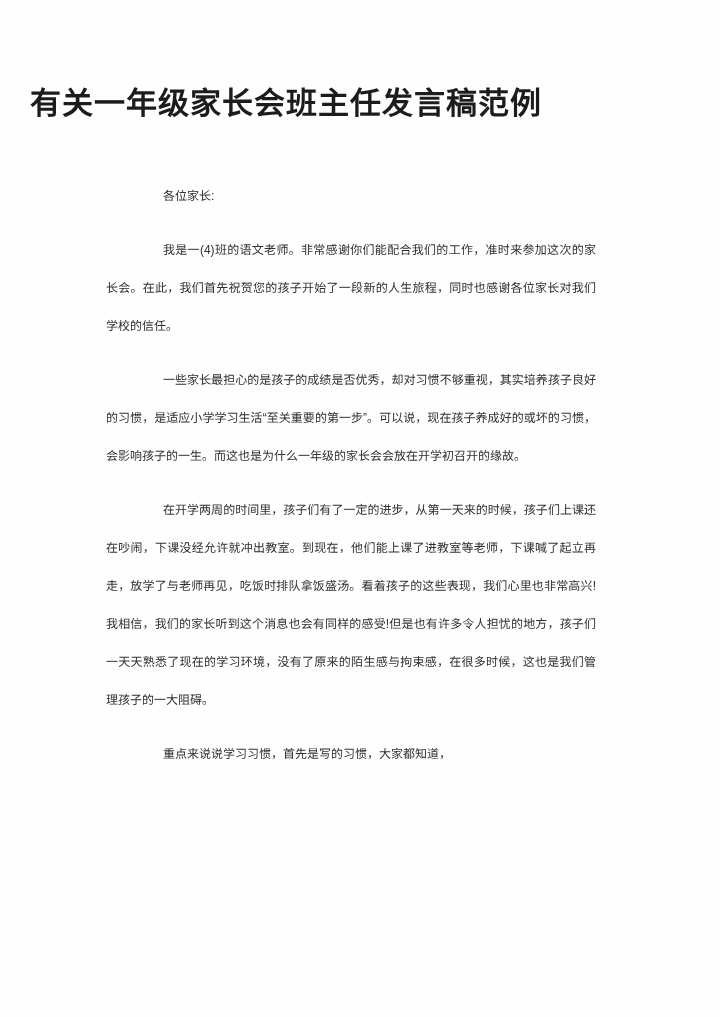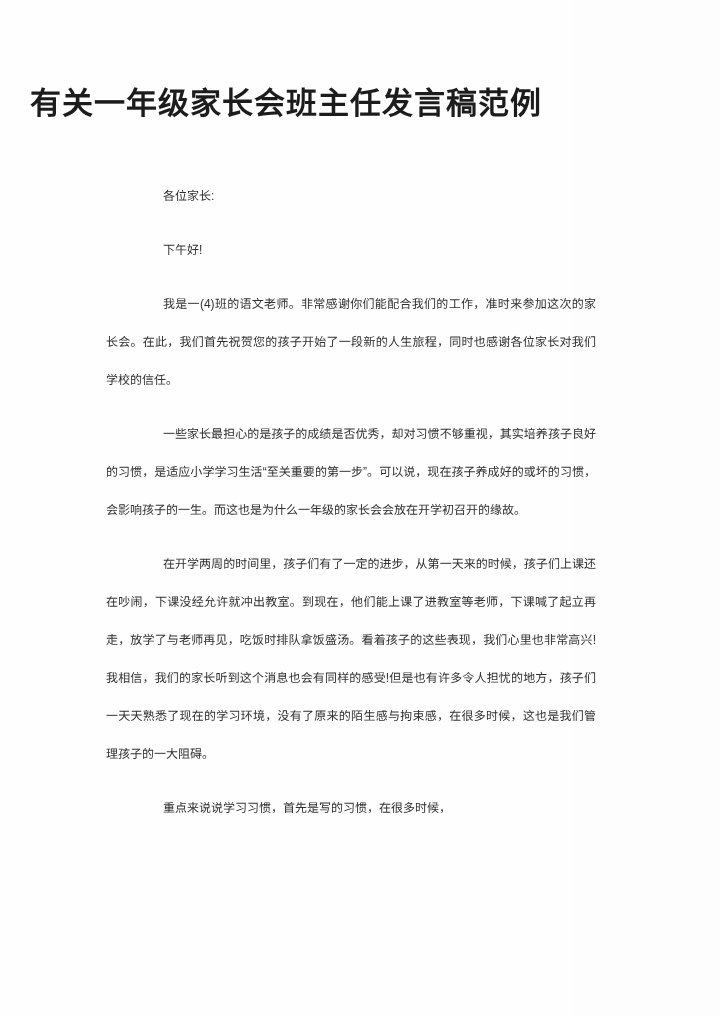--- a/index.html
+++ b/index.html
@@ -47,19 +47,18 @@
   }
 </style>
 </head>
 <body>
 
 <div class="page">
   <h1 class="doc-title">有关一年级家长会班主任发言稿范例</h1>
 
   <div class="doc-body">
     <p>各位家长:</p>
-    <p>下午好!</p>
     <p>我是一(4)班的语文老师。非常感谢你们能配合我们的工作，准时来参加这次的家长会。在此，我们首先祝贺您的孩子开始了一段新的人生旅程，同时也感谢各位家长对我们学校的信任。</p>
     <p>一些家长最担心的是孩子的成绩是否优秀，却对习惯不够重视，其实培养孩子良好的习惯，是适应小学学习生活“至关重要的第一步”。可以说，现在孩子养成好的或坏的习惯，会影响孩子的一生。而这也是为什么一年级的家长会会放在开学初召开的缘故。</p>
     <p>在开学两周的时间里，孩子们有了一定的进步，从第一天来的时候，孩子们上课还在吵闹，下课没经允许就冲出教室。到现在，他们能上课了进教室等老师，下课喊了起立再走，放学了与老师再见，吃饭时排队拿饭盛汤。看着孩子的这些表现，我们心里也非常高兴!我相信，我们的家长听到这个消息也会有同样的感受!但是也有许多令人担忧的地方，孩子们一天天熟悉了现在的学习环境，没有了原来的陌生感与拘束感，在很多时候，这也是我们管理孩子的一大阻碍。</p>
-    <p>重点来说说学习习惯，首先是写的习惯，在很多时候，</p>
+    <p>重点来说说学习习惯，首先是写的习惯，大家都知道，</p>
   </div>
 </div>
 
 </body></html>

